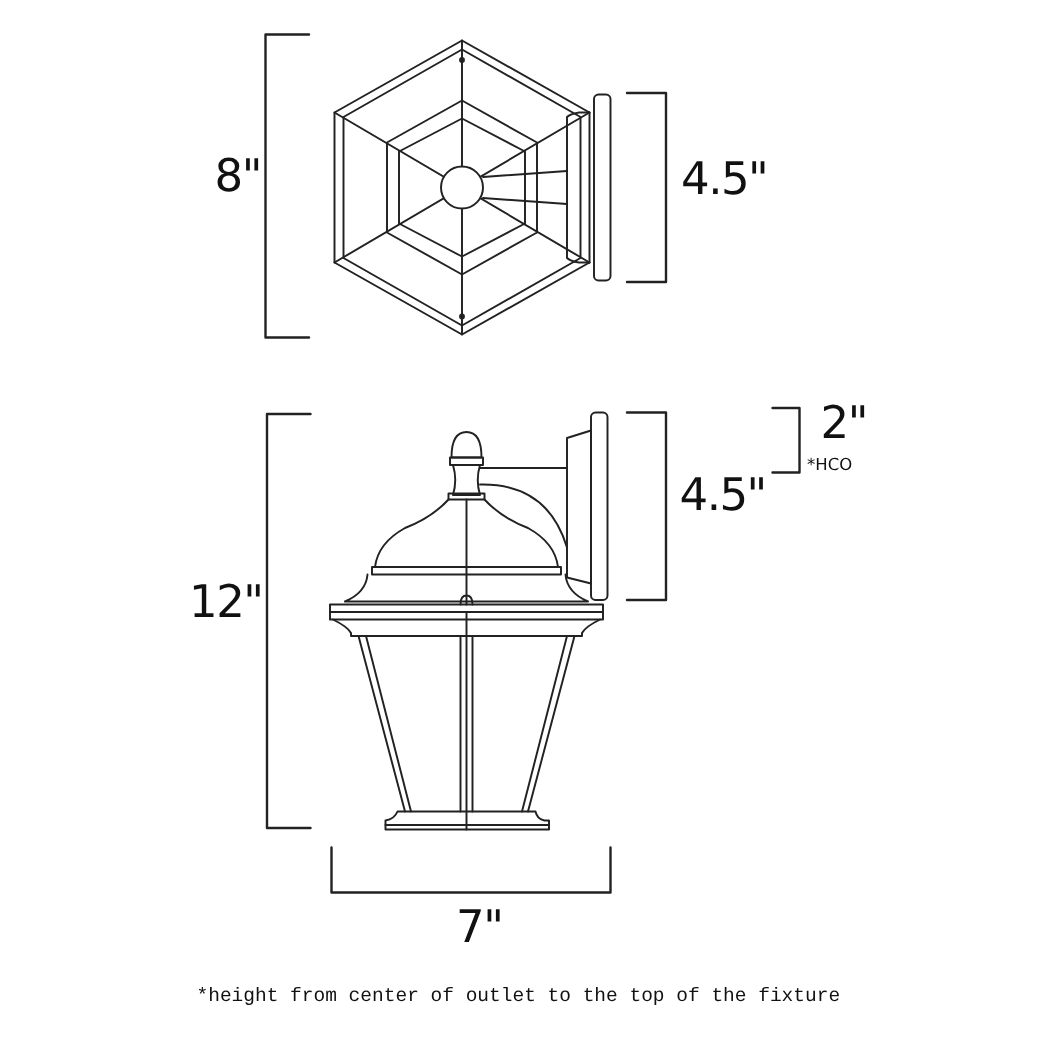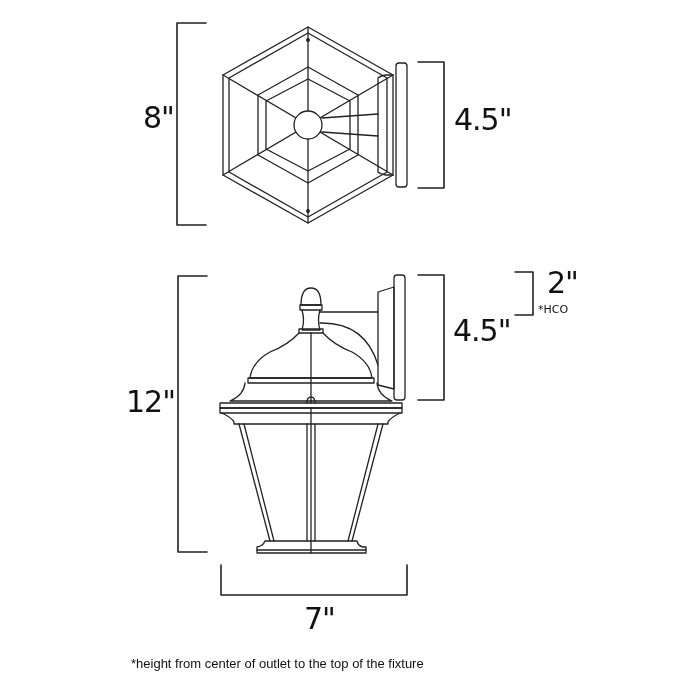--- a/index.html
+++ b/index.html
@@ -27,21 +27,21 @@
       color: #111111;
       line-height: 1;
       white-space: nowrap;
     }
     .dim-large { font-size: 30px; letter-spacing: -1px; }
     .dim-small { font-size: 11px; text-align: right; }
     .footnote {
       position: absolute;
       left: 131px;
       top: 656px;
-      font-family: Liberation Sans, sans-serif;
+      font-family: Liberation Mono, monospace;
       font-size: 13px;
       color: #111111;
       white-space: nowrap;
     }
   </style>
 </head>
 <body>
 
 <div class="canvas">
 

